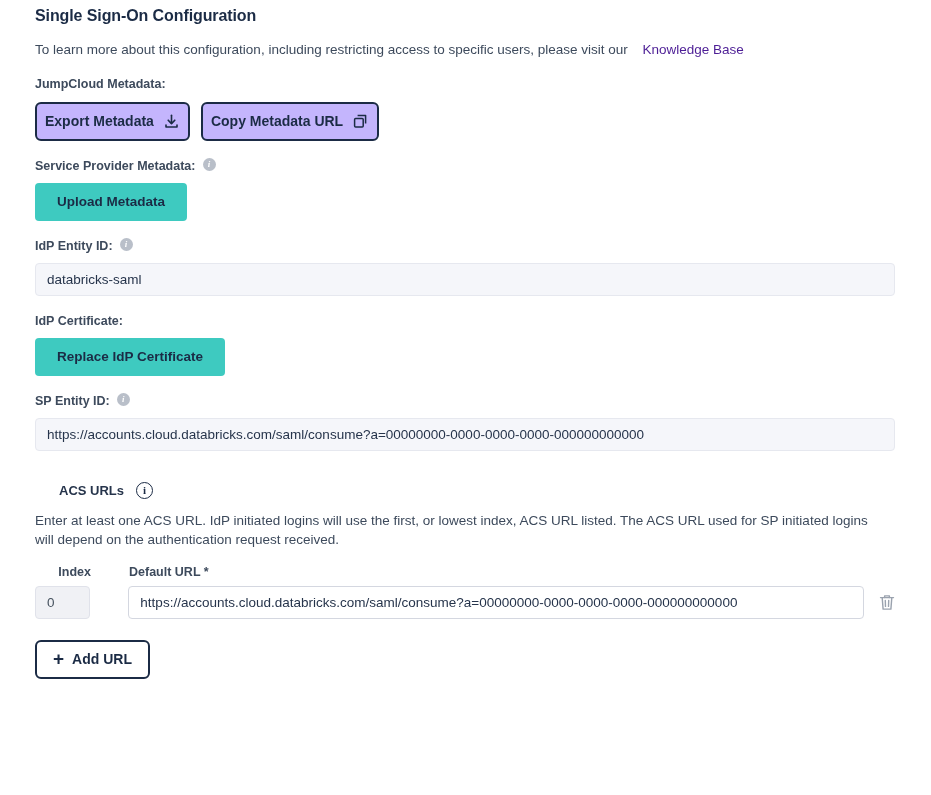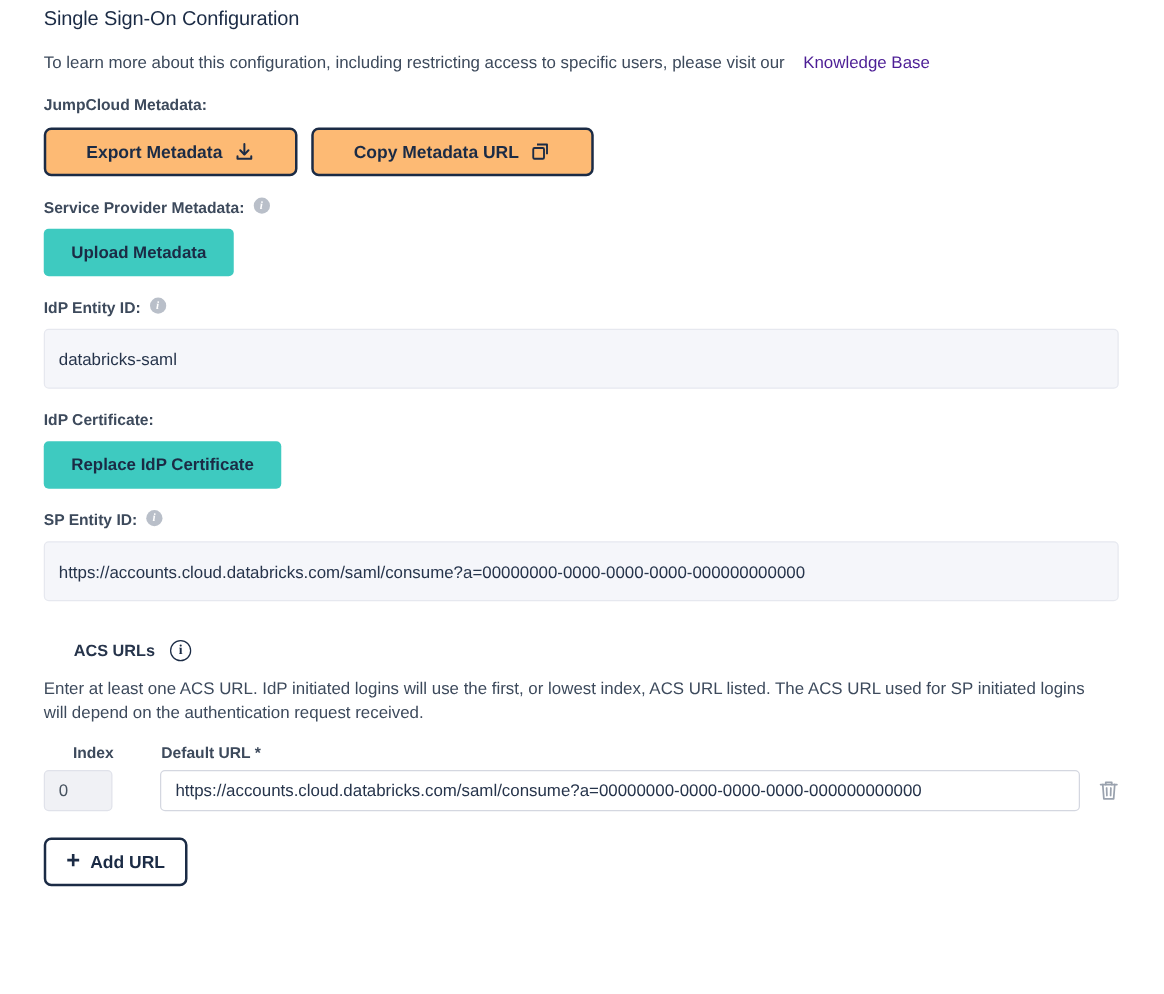--- a/index.html
+++ b/index.html
@@ -18,21 +18,21 @@
   .page {
     position: relative;
     width: 931px;
     height: 795px;
     padding: 0 35px;
   }
 
   
   .page-title {
     font-size: 16px;
-    font-weight: normal;
+    font-weight: bold;
     color: #1b2b45;
     letter-spacing: -0.1px;
     margin: 0;
     padding-top: 6px;
     line-height: 20px;
   }
   .intro {
     font-size: 13.5px;
     color: #3d4a5c;
     line-height: 18px;
@@ -88,28 +88,28 @@
     cursor: pointer;
     flex: 0 0 auto;
   }
 
   
   .btn-row { display: flex; gap: 11px; margin-top: 10px; }
   .btn-outline {
     display: inline-flex;
     align-items: center;
     gap: 9px;
-    background: #fdba74;
+    background: #c4b5fd;
     border: 2px solid #1b2b45;
     border-radius: 6px;
     color: #1b2b45;
     font-size: 14px;
     font-weight: bold;
     font-family: "Liberation Sans", sans-serif;
-    padding: 9px 32px;
+    padding: 9px 8px;
     cursor: pointer;
     line-height: 17px;
   }
   .btn-teal {
     display: inline-flex;
     align-items: center;
     justify-content: center;
     background: #3ecac0;
     border: none;
     border-radius: 4px;
@@ -141,21 +141,21 @@
     font-weight: bold;
     line-height: 14px;
     position: relative;
     top: -1px;
   }
   .icon { display: inline-flex; align-items: center; }
 
   
   .input-readonly {
     width: 860px;
-    height: 48px;
+    height: 33px;
     background: #f5f6fa;
     border: 1px solid #e6e8ef;
     border-radius: 4px;
     font-size: 13.5px;
     font-family: "Liberation Sans", sans-serif;
     color: #26344b;
     padding: 0 11px;
     margin-top: 9px;
     display: flex;
     align-items: center;

